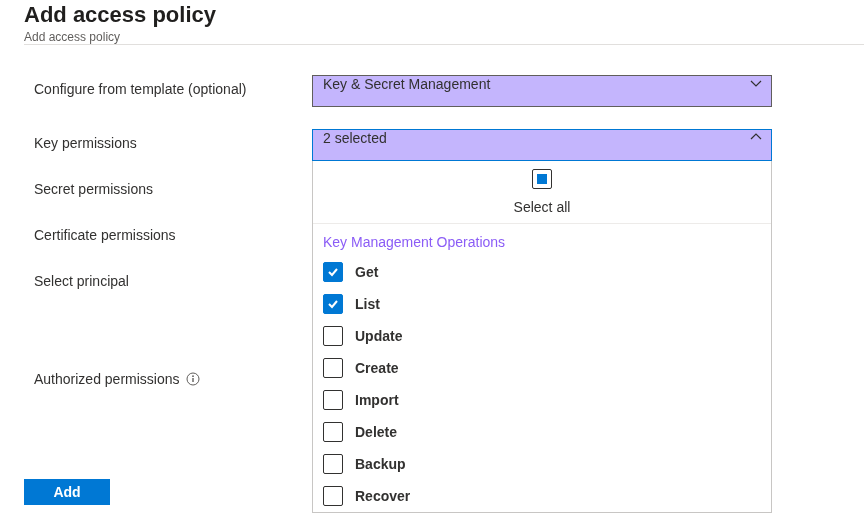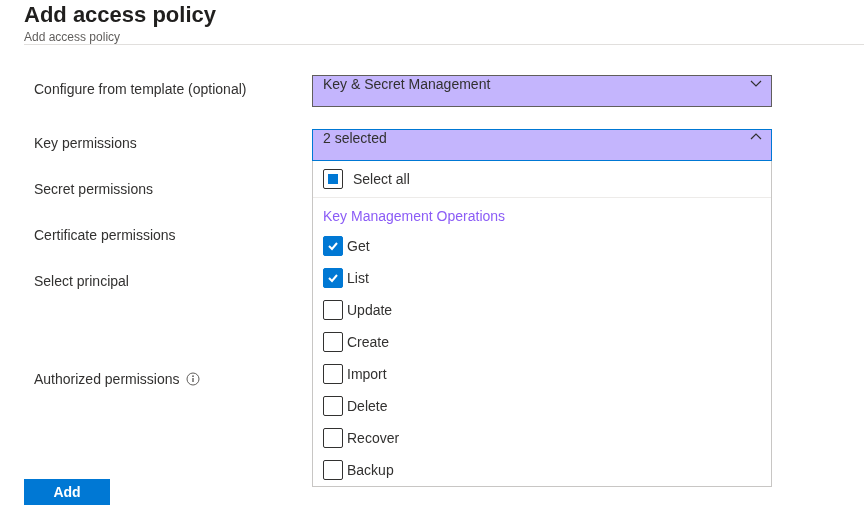--- a/index.html
+++ b/index.html
@@ -83,32 +83,34 @@
   .dropdown-panel::-webkit-scrollbar { width: 16px; }
   .dropdown-panel::-webkit-scrollbar-track { background: #f3f2f1; }
   .dropdown-panel::-webkit-scrollbar-thumb { background: #c8c6c4; }
 
   .select-all-row {
     display: flex;
     align-items: center;
     gap: 10px;
     padding: 8px 10px;
     border-bottom: 1px solid #edebe9;
+    flex-direction: column;
   }
   .group-header {
     color: #8b5cf6;
     font-size: 14px;
     padding: 10px 10px 6px 10px;
   }
   .option-row {
     display: flex;
     align-items: center;
-    gap: 4px;
+    gap: 12px;
     padding: 6px 10px;
     cursor: pointer;
+    font-weight: bold;
   }
   .checkbox {
     width: 20px;
     height: 20px;
     border: 1px solid #323130;
     border-radius: 2px;
     display: inline-flex;
     align-items: center;
     justify-content: center;
     flex: 0 0 20px;
@@ -234,24 +236,24 @@
             <div class="option-row">
               <span class="checkbox"></span>
               <span class="option-label">Import</span>
             </div>
             <div class="option-row">
               <span class="checkbox"></span>
               <span class="option-label">Delete</span>
             </div>
             <div class="option-row">
               <span class="checkbox"></span>
+              <span class="option-label">Backup</span>
+            </div>
+            <div class="option-row">
+              <span class="checkbox"></span>
               <span class="option-label">Recover</span>
-            </div>
-            <div class="option-row">
-              <span class="checkbox"></span>
-              <span class="option-label">Backup</span>
             </div>
           </div>
       </div>
     </div>
 
   </div>
 </div>
 
 </body></html>

